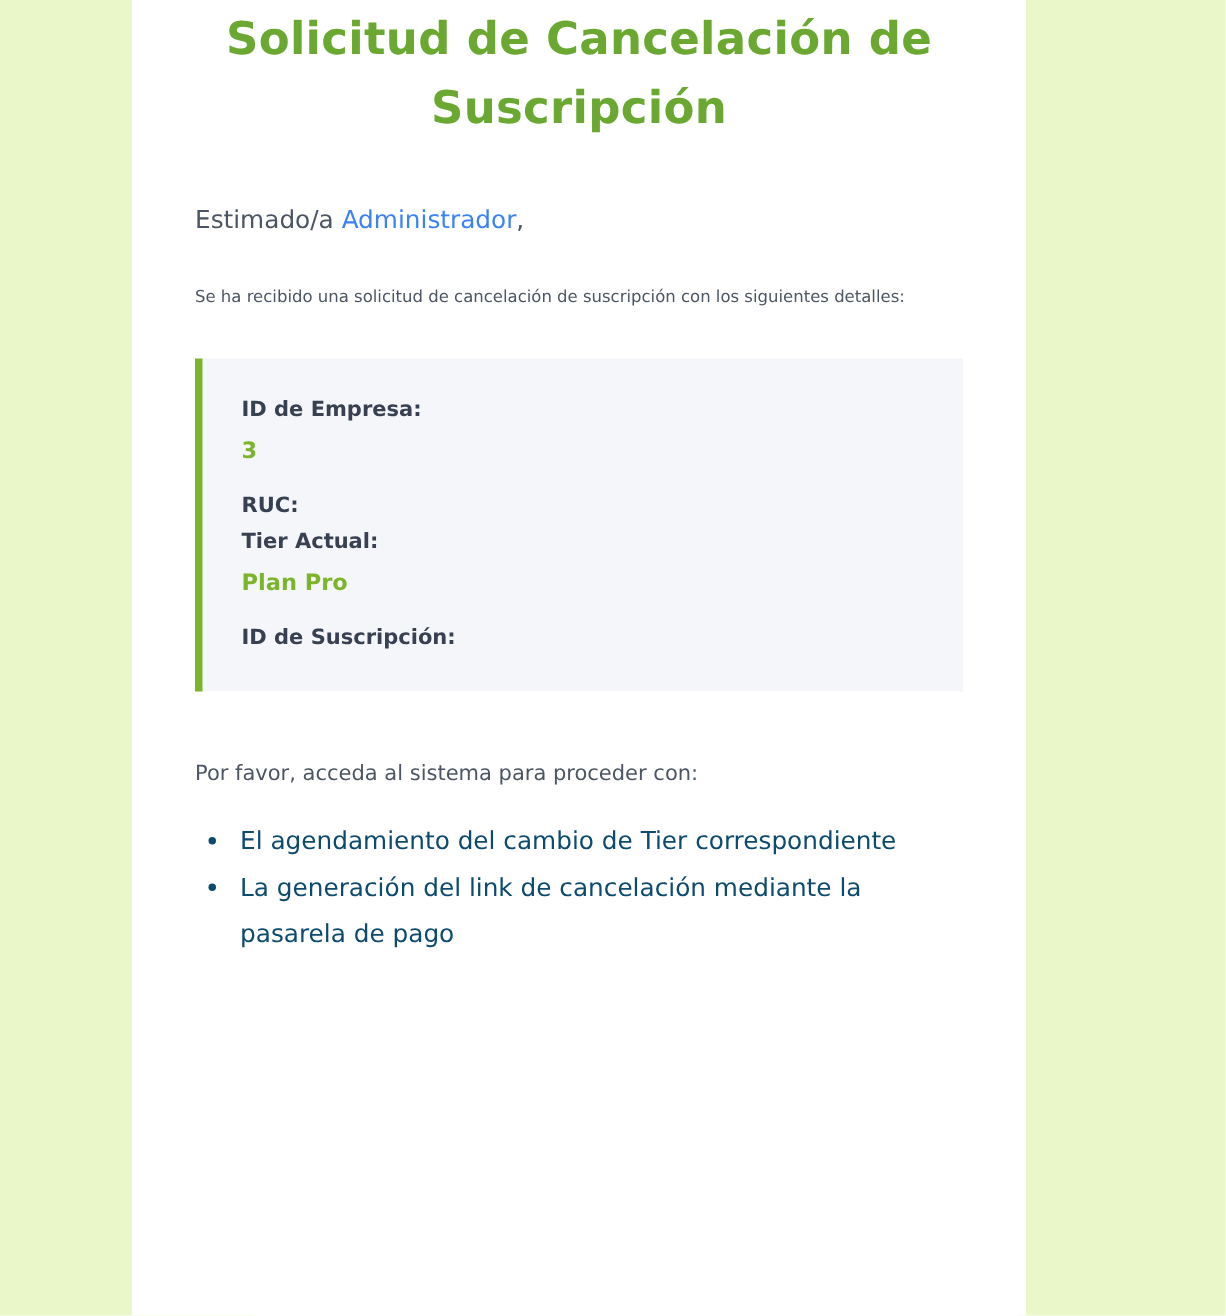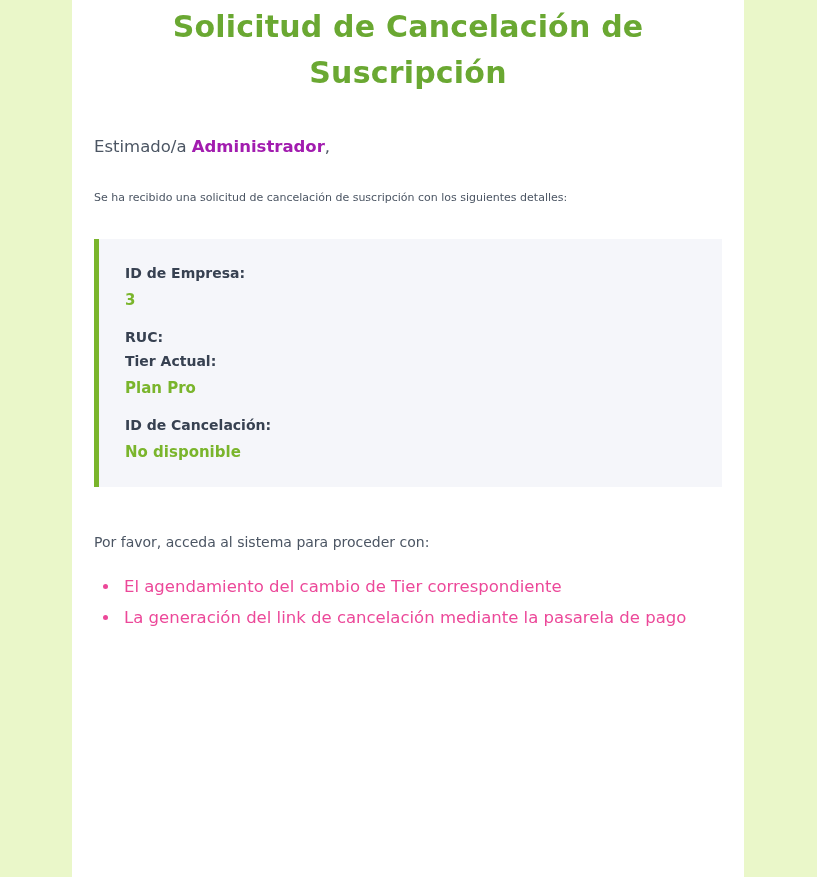--- a/index.html
+++ b/index.html
@@ -8,47 +8,47 @@
   }
   body {
     width: 817px;
     height: 877px;
     background: #eaf7c9;
     font-family: "DejaVu Sans", sans-serif;
     overflow: hidden;
   }
   .email-card {
     position: absolute;
-    left: 72px;
+    left: 88px;
     top: 0;
-    width: 672px;
+    width: 596px;
     min-height: 877px;
     background: #ffffff;
     box-sizing: border-box;
-    padding: 0 22px;
+    padding: 0 42px;
   }
   .title {
     margin: 0;
     padding-top: 4px;
     font-size: 30px;
     line-height: 46px;
     font-weight: 700;
     color: #6aa832;
     text-align: center;
     letter-spacing: 0.2px;
   }
   .greeting {
     margin: 38px 0 0 0;
     font-size: 16.5px;
     line-height: 26px;
     color: #4b5563;
   }
   .greeting b {
-    color: #a21caf;
-    font-weight: 700;
+    color: #3b82f6;
+    font-weight: 400;
   }
   .intro {
     margin: 24px 0 0 0;
     font-size: 11px;
     line-height: 28px;
     color: #4b5563;
   }
   .details-box {
     margin: 27px 0 0 0;
     background: #f5f6fa;
@@ -82,21 +82,21 @@
     color: #4b5563;
   }
   ul.actions {
     margin: 16px 0 0 0;
     padding-left: 26px;
     color: #4b5563;
   }
   ul.actions li {
     font-size: 16.5px;
     line-height: 31px;
-    color: #ec4899;
+    color: #0c4a6e;
     margin: 0;
     padding-left: 4px;
   }
 </style>
 </head>
 <body>
 
 <div class="email-card">
 
   <h1 class="title">Solicitud de Cancelación de Suscripción</h1>
@@ -111,22 +111,21 @@
       <div class="detail-value">3</div>
     </div>
     <div class="detail-row">
       <div class="detail-label">RUC:</div>
     </div>
     <div class="detail-row">
       <div class="detail-label">Tier Actual:</div>
       <div class="detail-value">Plan Pro</div>
     </div>
     <div class="detail-row">
-      <div class="detail-label">ID de Cancelación:</div>
-      <div class="detail-value">No disponible</div>
+      <div class="detail-label">ID de Suscripción:</div>
     </div>
   </div>
 
   <p class="outro">Por favor, acceda al sistema para proceder con:</p>
 
   <ul class="actions">
     <li>El agendamiento del cambio de Tier correspondiente</li>
     <li>La generación del link de cancelación mediante la pasarela de pago</li>
   </ul>
 

